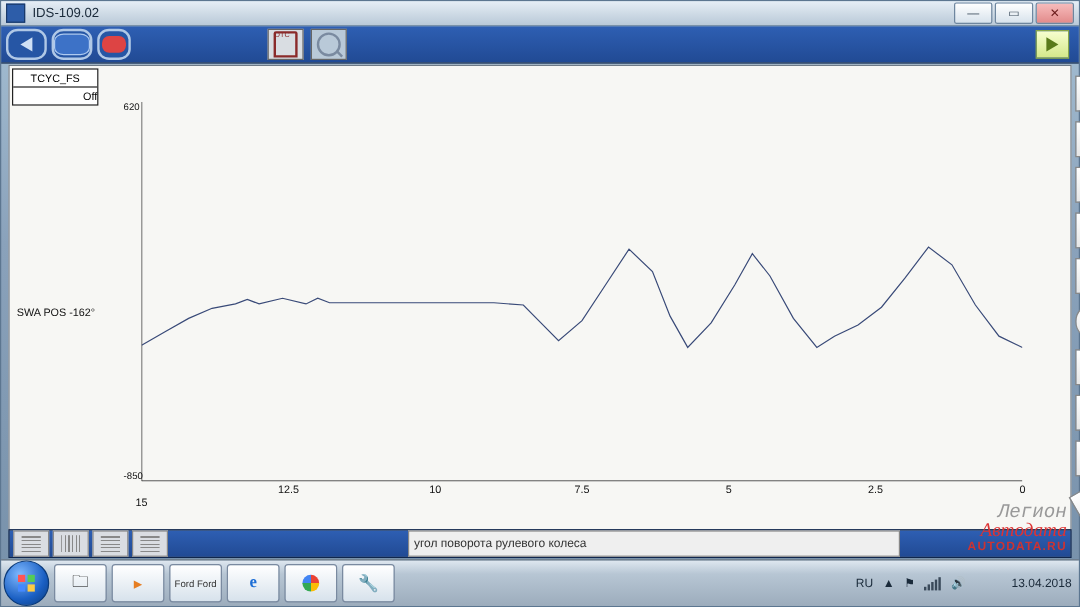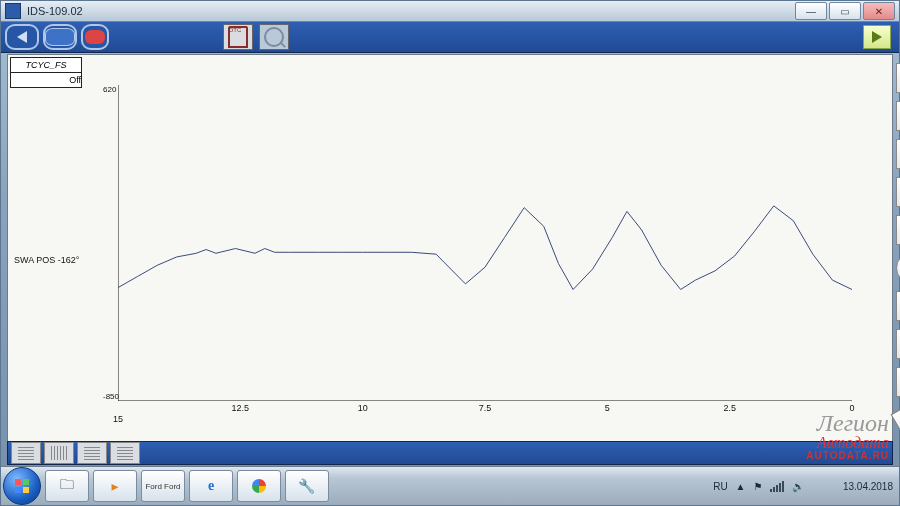--- a/index.html
+++ b/index.html
@@ -23,21 +23,21 @@
   .tc-mag{width:16px;height:16px;border:2px solid #7a8aa0;border-radius:50%;position:relative;}
   .tc-mag::after{content:"";position:absolute;width:6px;height:2px;background:#7a8aa0;transform:rotate(45deg);right:-4px;bottom:-1px;}
   .go-btn{width:26px;height:22px;margin-left:auto;margin-right:4px;border:1px solid #8aa84a;background:linear-gradient(180deg,#f7ffcf,#d4e88a);display:flex;align-items:center;justify-content:center;}
   .arrow-right{width:0;height:0;border-top:6px solid transparent;border-bottom:6px solid transparent;border-left:10px solid #5a7a1a;}
 
   .workspace{position:absolute;left:6px;right:6px;top:53px;bottom:63px;background:#f7f7f4;border:1px solid #6e7a87;box-sizing:border-box;}
 
   .param-strip{position:absolute;left:2px;top:2px;display:flex;}
   .param-cell{width:70px;border:1px solid #222;border-right:none;background:#fff;}
   .param-cell:last-child{border-right:1px solid #222;}
-  .param-head{border-bottom:1px solid #222;text-align:center;font-size:9px;padding:2px 0;font-style:italic;}
+  .param-head{border-bottom:1px solid #222;text-align:center;font-size:9px;padding:2px 0;}
   .param-val{text-align:right;font-size:9px;padding:2px 0;}
 
   .chart-area{position:absolute;left:110px;right:40px;top:30px;bottom:40px;}
   .chart-svg{width:100%;height:100%;}
   .ylabel{position:absolute;left:6px;top:200px;font-size:9px;color:#111;}
   .ytick{position:absolute;left:95px;font-size:8px;color:#111;}
 
   .xtick-row{position:absolute;left:110px;right:40px;bottom:26px;height:12px;}
   .xt{position:absolute;font-size:9px;color:#111;transform:translateX(-50%);}
 
@@ -59,21 +59,21 @@
   .s-osc1::after{content:"";width:12px;height:6px;border-top:1px solid #c33;position:absolute;top:10px;border-radius:50% 50% 0 0;}
   .s-pen{transform:rotate(-30deg);}
   .s-pen::before{content:"";width:3px;height:16px;background:linear-gradient(#f44,#4f4,#44f);position:absolute;}
 
   .bottom-toolbar{position:absolute;left:6px;right:6px;bottom:40px;height:24px;background:linear-gradient(180deg,#2e5fb3,#214a94);border:1px solid #10264d;display:flex;align-items:center;box-sizing:border-box;}
   .bt-btn{width:28px;height:20px;margin-left:3px;border:1px solid #888;background:#dadde2;display:flex;align-items:center;justify-content:center;}
   .bt-icon{width:16px;height:14px;background:repeating-linear-gradient(0deg,#888 0 1px,transparent 1px 3px);}
   .desc-box{margin-left:200px;width:400px;height:20px;border:1px solid #888;background:#efefef;padding:0 4px;font-size:10px;display:flex;align-items:center;color:#333;}
 
   .watermark{position:absolute;right:10px;bottom:44px;text-align:right;line-height:1;pointer-events:none;}
-  .wm1{font-size:24px;font-family:Liberation Serif, serif;font-style:italic;color:#999;}
+  .wm1{font-size:16px;font-family:Liberation Mono, monospace;font-style:italic;color:#999;}
   .wm2{font-size:16px;font-family:Georgia,serif;font-style:italic;color:#d33;}
   .wm3{font-size:10px;color:#c33;letter-spacing:1px;font-weight:bold;}
 
   .taskbar{position:absolute;left:0;right:0;bottom:0;height:38px;background:linear-gradient(180deg,#dfe8f0 0%,#b7c6d4 30%,#9cacbc 100%);border-top:1px solid #6e7a87;display:flex;align-items:center;}
   .start-orb{width:36px;height:36px;border-radius:50%;margin-left:2px;background:radial-gradient(circle at 35% 30%,#7fb9ff 0%,#1a5fc3 60%,#0a3a7a 100%);border:1px solid #0a3a7a;position:relative;}
   .start-orb::before{content:"";position:absolute;width:14px;height:14px;left:11px;top:11px;background:
     linear-gradient(#f55,#f55) 0 0/6px 6px no-repeat,
     linear-gradient(#5c5,#5c5) 8px 0/6px 6px no-repeat,
     linear-gradient(#48f,#48f) 0 8px/6px 6px no-repeat,
     linear-gradient(#fc4,#fc4) 8px 8px/6px 6px no-repeat;}
@@ -171,20 +171,21 @@
       </div>
     <div class="bt-btn">
         <div class="bt-icon" style="background:repeating-linear-gradient(90deg,#888 0 1px,transparent 1px 3px)"></div>
       </div>
     <div class="bt-btn">
         <div class="bt-icon"></div>
       </div>
     <div class="bt-btn">
         <div class="bt-icon"></div>
       </div>
+    <div class="desc-box">угол поворота рулевого колеса</div>
   </div>
 
   <div class="watermark">
     <div class="wm1">Легион</div>
     <div class="wm2">Автодата</div>
     <div class="wm3">AUTODATA.RU</div>
   </div>
 
   <div class="taskbar">
     <div class="start-orb"></div>

